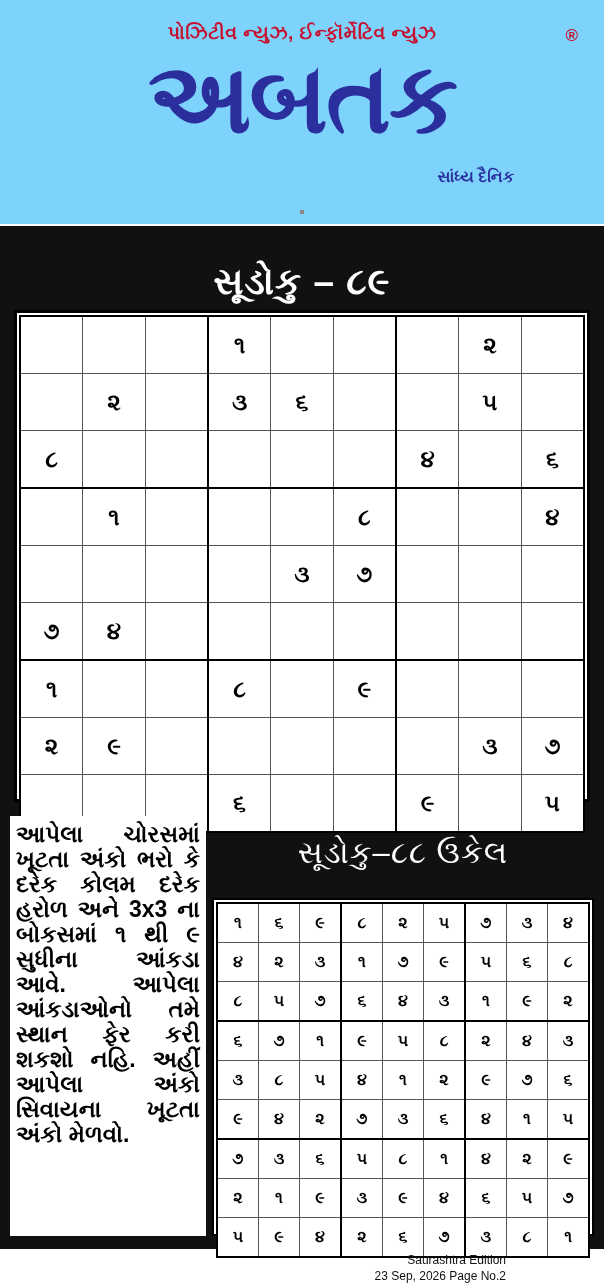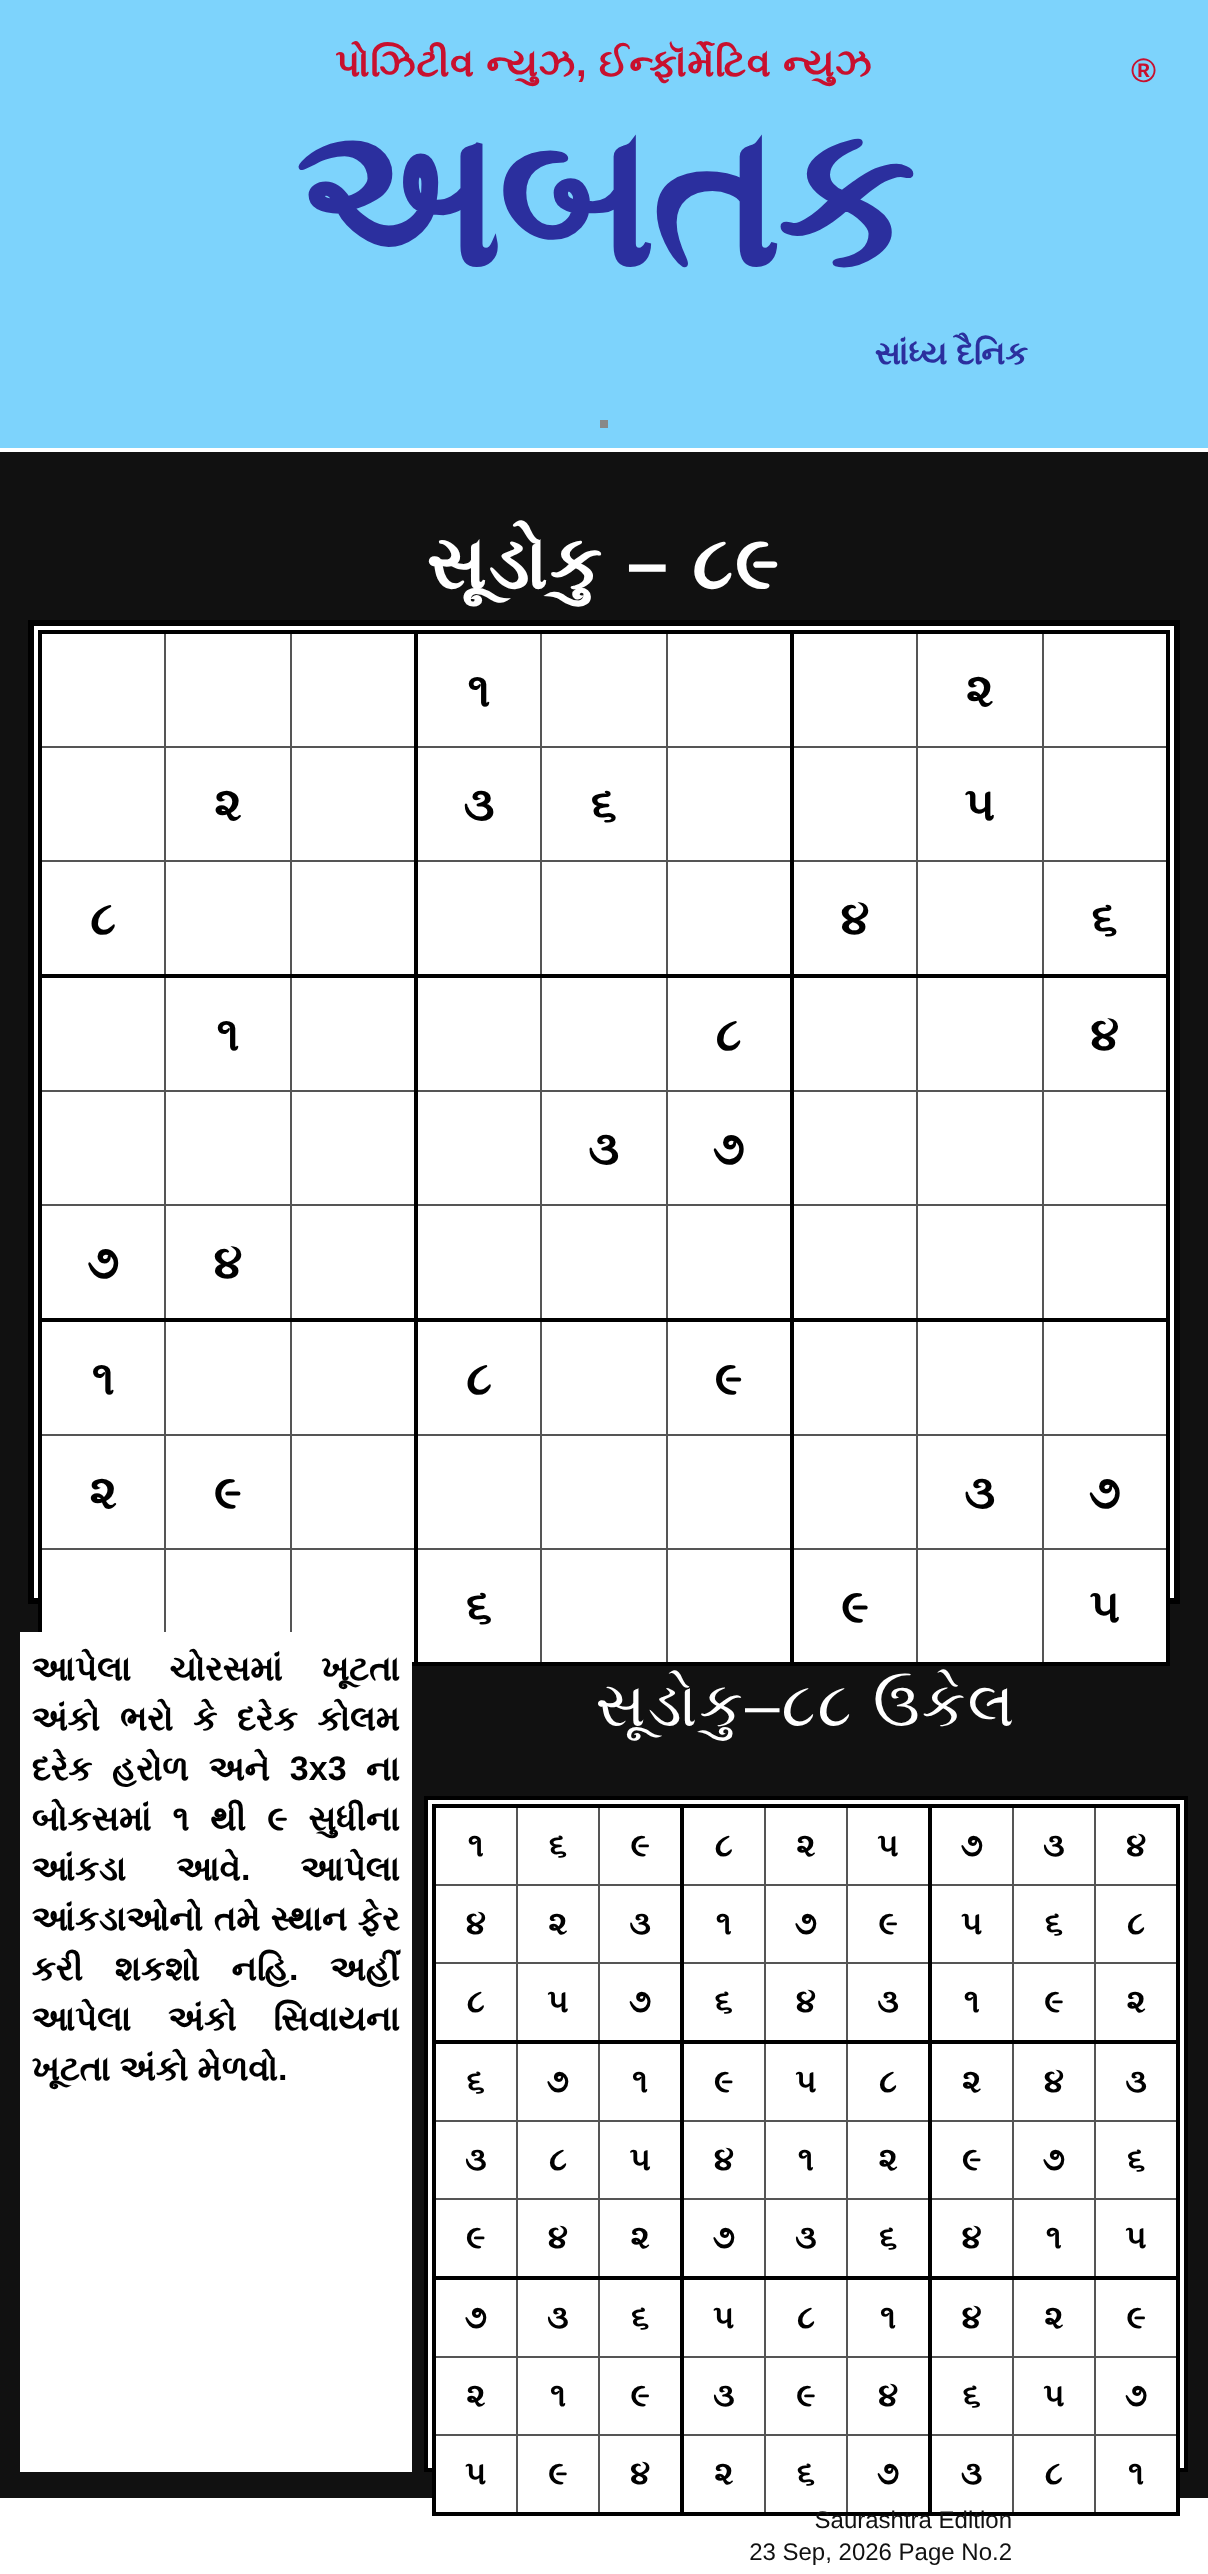--- a/index.html
+++ b/index.html
@@ -139,21 +139,21 @@
   .instructions {
     position: absolute;
     top: 590px;
     left: 10px;
     width: 196px;
     height: 420px;
     background: #ffffff;
     color: #000;
     box-sizing: border-box;
     padding: 6px 6px 4px 6px;
-    font-size: 17px;
+    font-size: 23px;
     line-height: 25px;
     font-weight: bold;
     text-align: justify;
   }
 
   
   .solution-heading {
     position: absolute;
     top: 594px;
     left: 212px;

